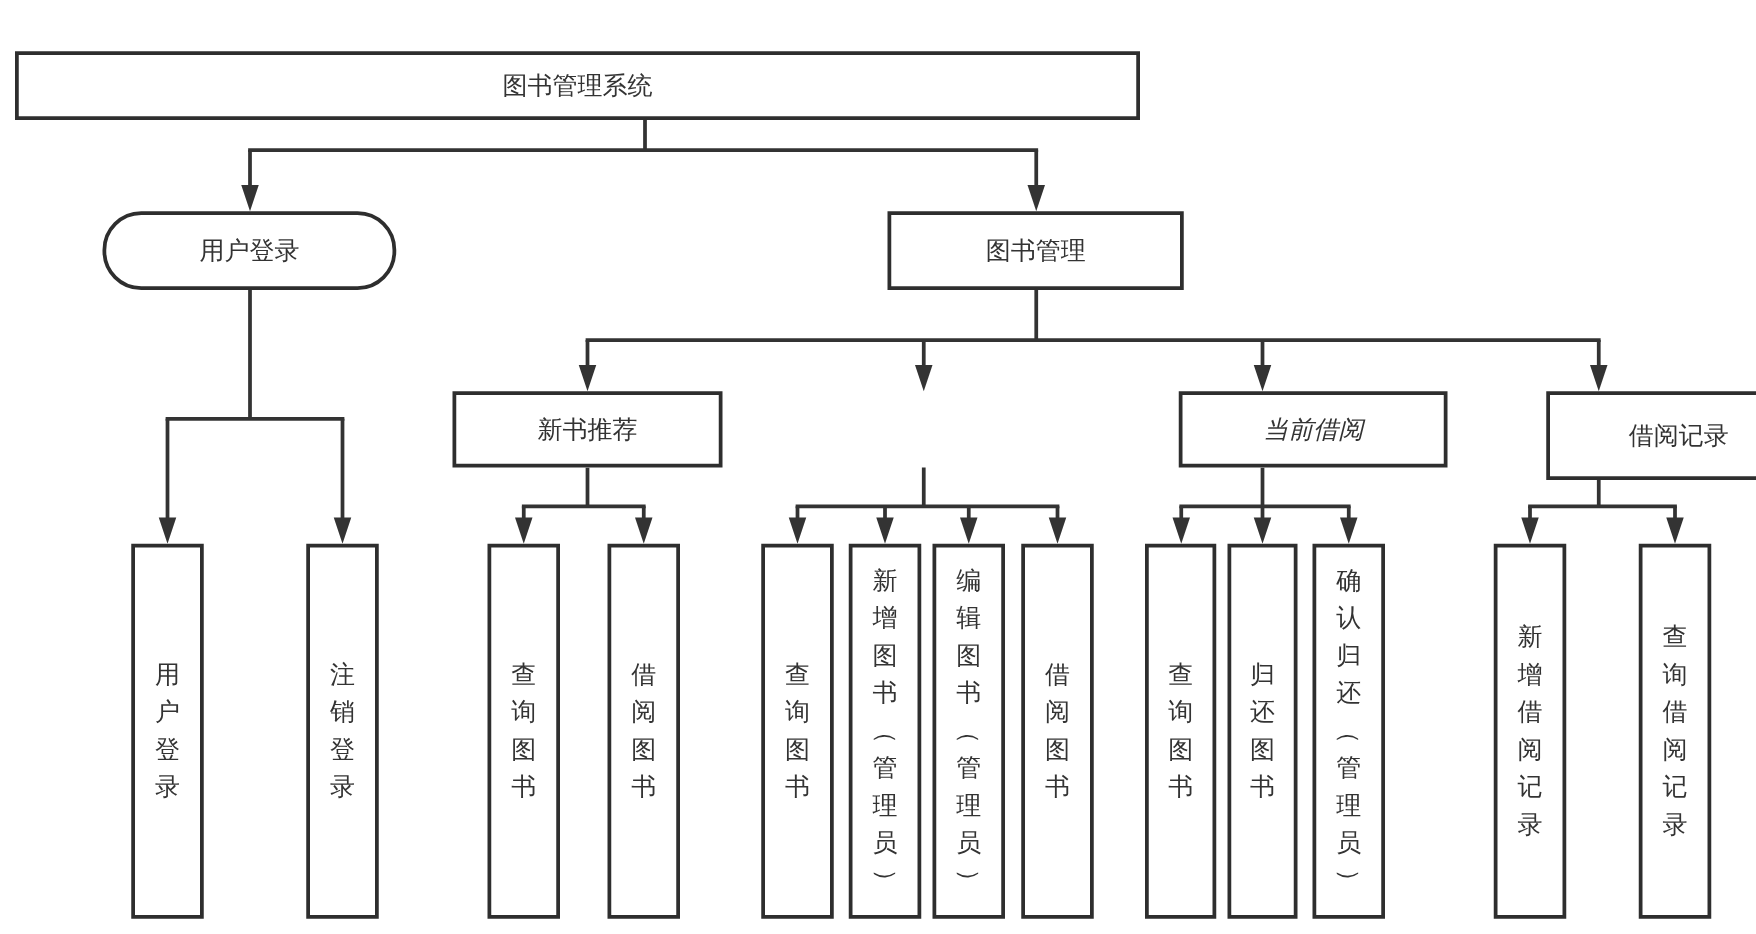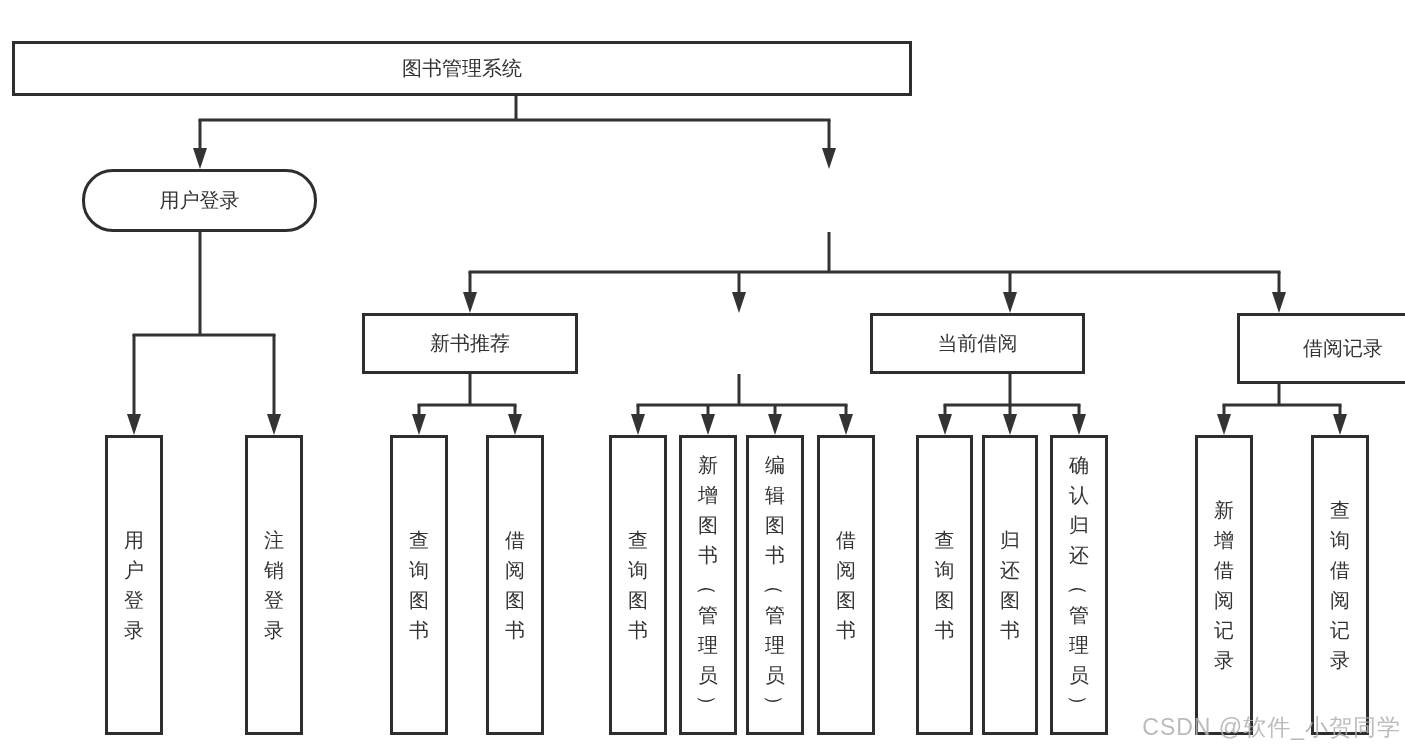--- a/index.html
+++ b/index.html
@@ -103,25 +103,28 @@
       <polygon points="1333,414 1347,414 1340,435" fill="#333333"></polygon>
     </svg>
 
   <div class="box" style="left:12px;top:13px;width:900px;height:55px;margin-top:28px;">
     <span>图书管理系统</span>
   </div>
 
   <div class="box" style="left:82px;top:169px;width:235px;height:63px;border-radius:31px;">
     <span>用户登录</span>
   </div>
+  <div class="box" style="left:710px;top:169px;width:237px;height:63px;">
+    <span>图书管理</span>
+  </div>
 
   <div class="box" style="left:362px;top:313px;width:216px;height:61px;align-items:center;">
     <span>新书推荐</span>
   </div>
-  <div class="box" style="left:870px;top:313px;width:215px;height:61px;">
+  <div class="box" style="left:943px;top:313px;width:215px;height:61px;font-style:italic;">
     <span>当前借阅</span>
   </div>
   <div class="box" style="left:1237px;top:313px;width:212px;height:71px;">
     <span>借阅记录</span>
   </div>
 
   <div class="box leaf" style="left:105px;top:435px;width:58px;height:300px;">
     <div class="vtext">
         <span class="vchar">用</span>
         <span class="vchar">户</span>
@@ -242,14 +245,13 @@
     <div class="vtext">
         <span class="vchar">查</span>
         <span class="vchar">询</span>
         <span class="vchar">借</span>
         <span class="vchar">阅</span>
         <span class="vchar">记</span>
         <span class="vchar">录</span>
       </div>
   </div>
 
-  <div class="watermark">CSDN @软件_小贺同学</div>
 </div>
 
 </body></html>

